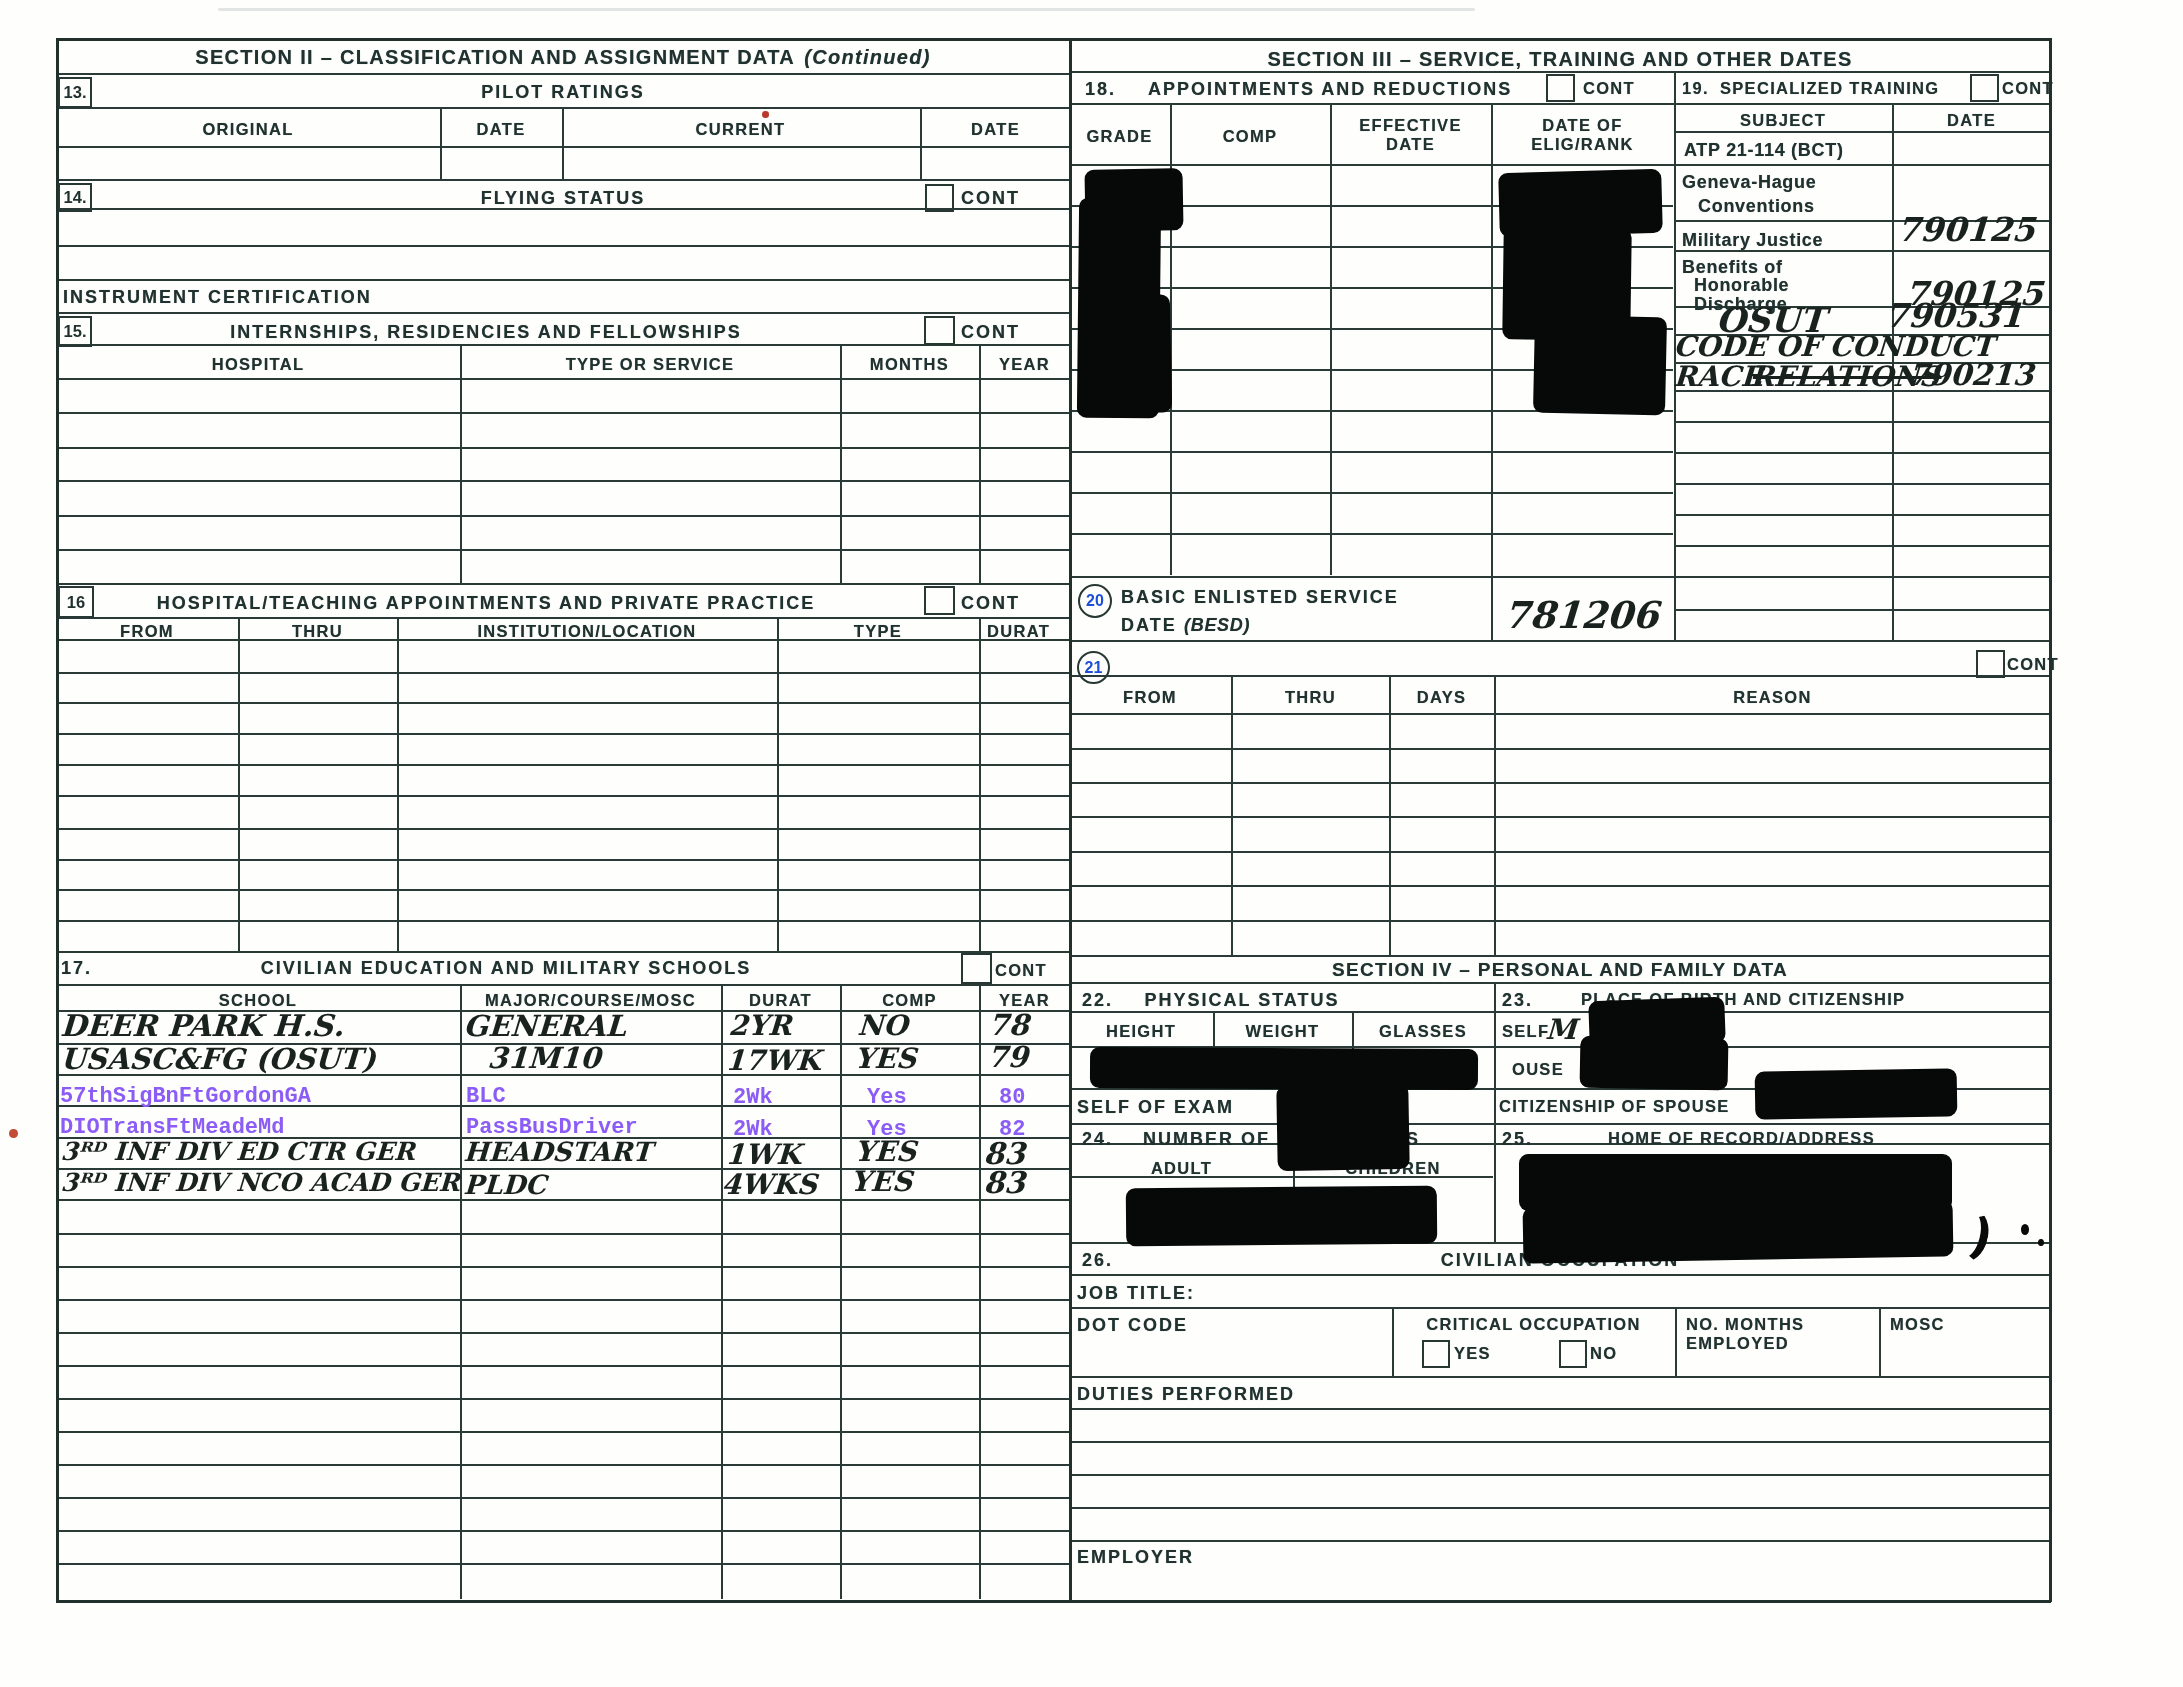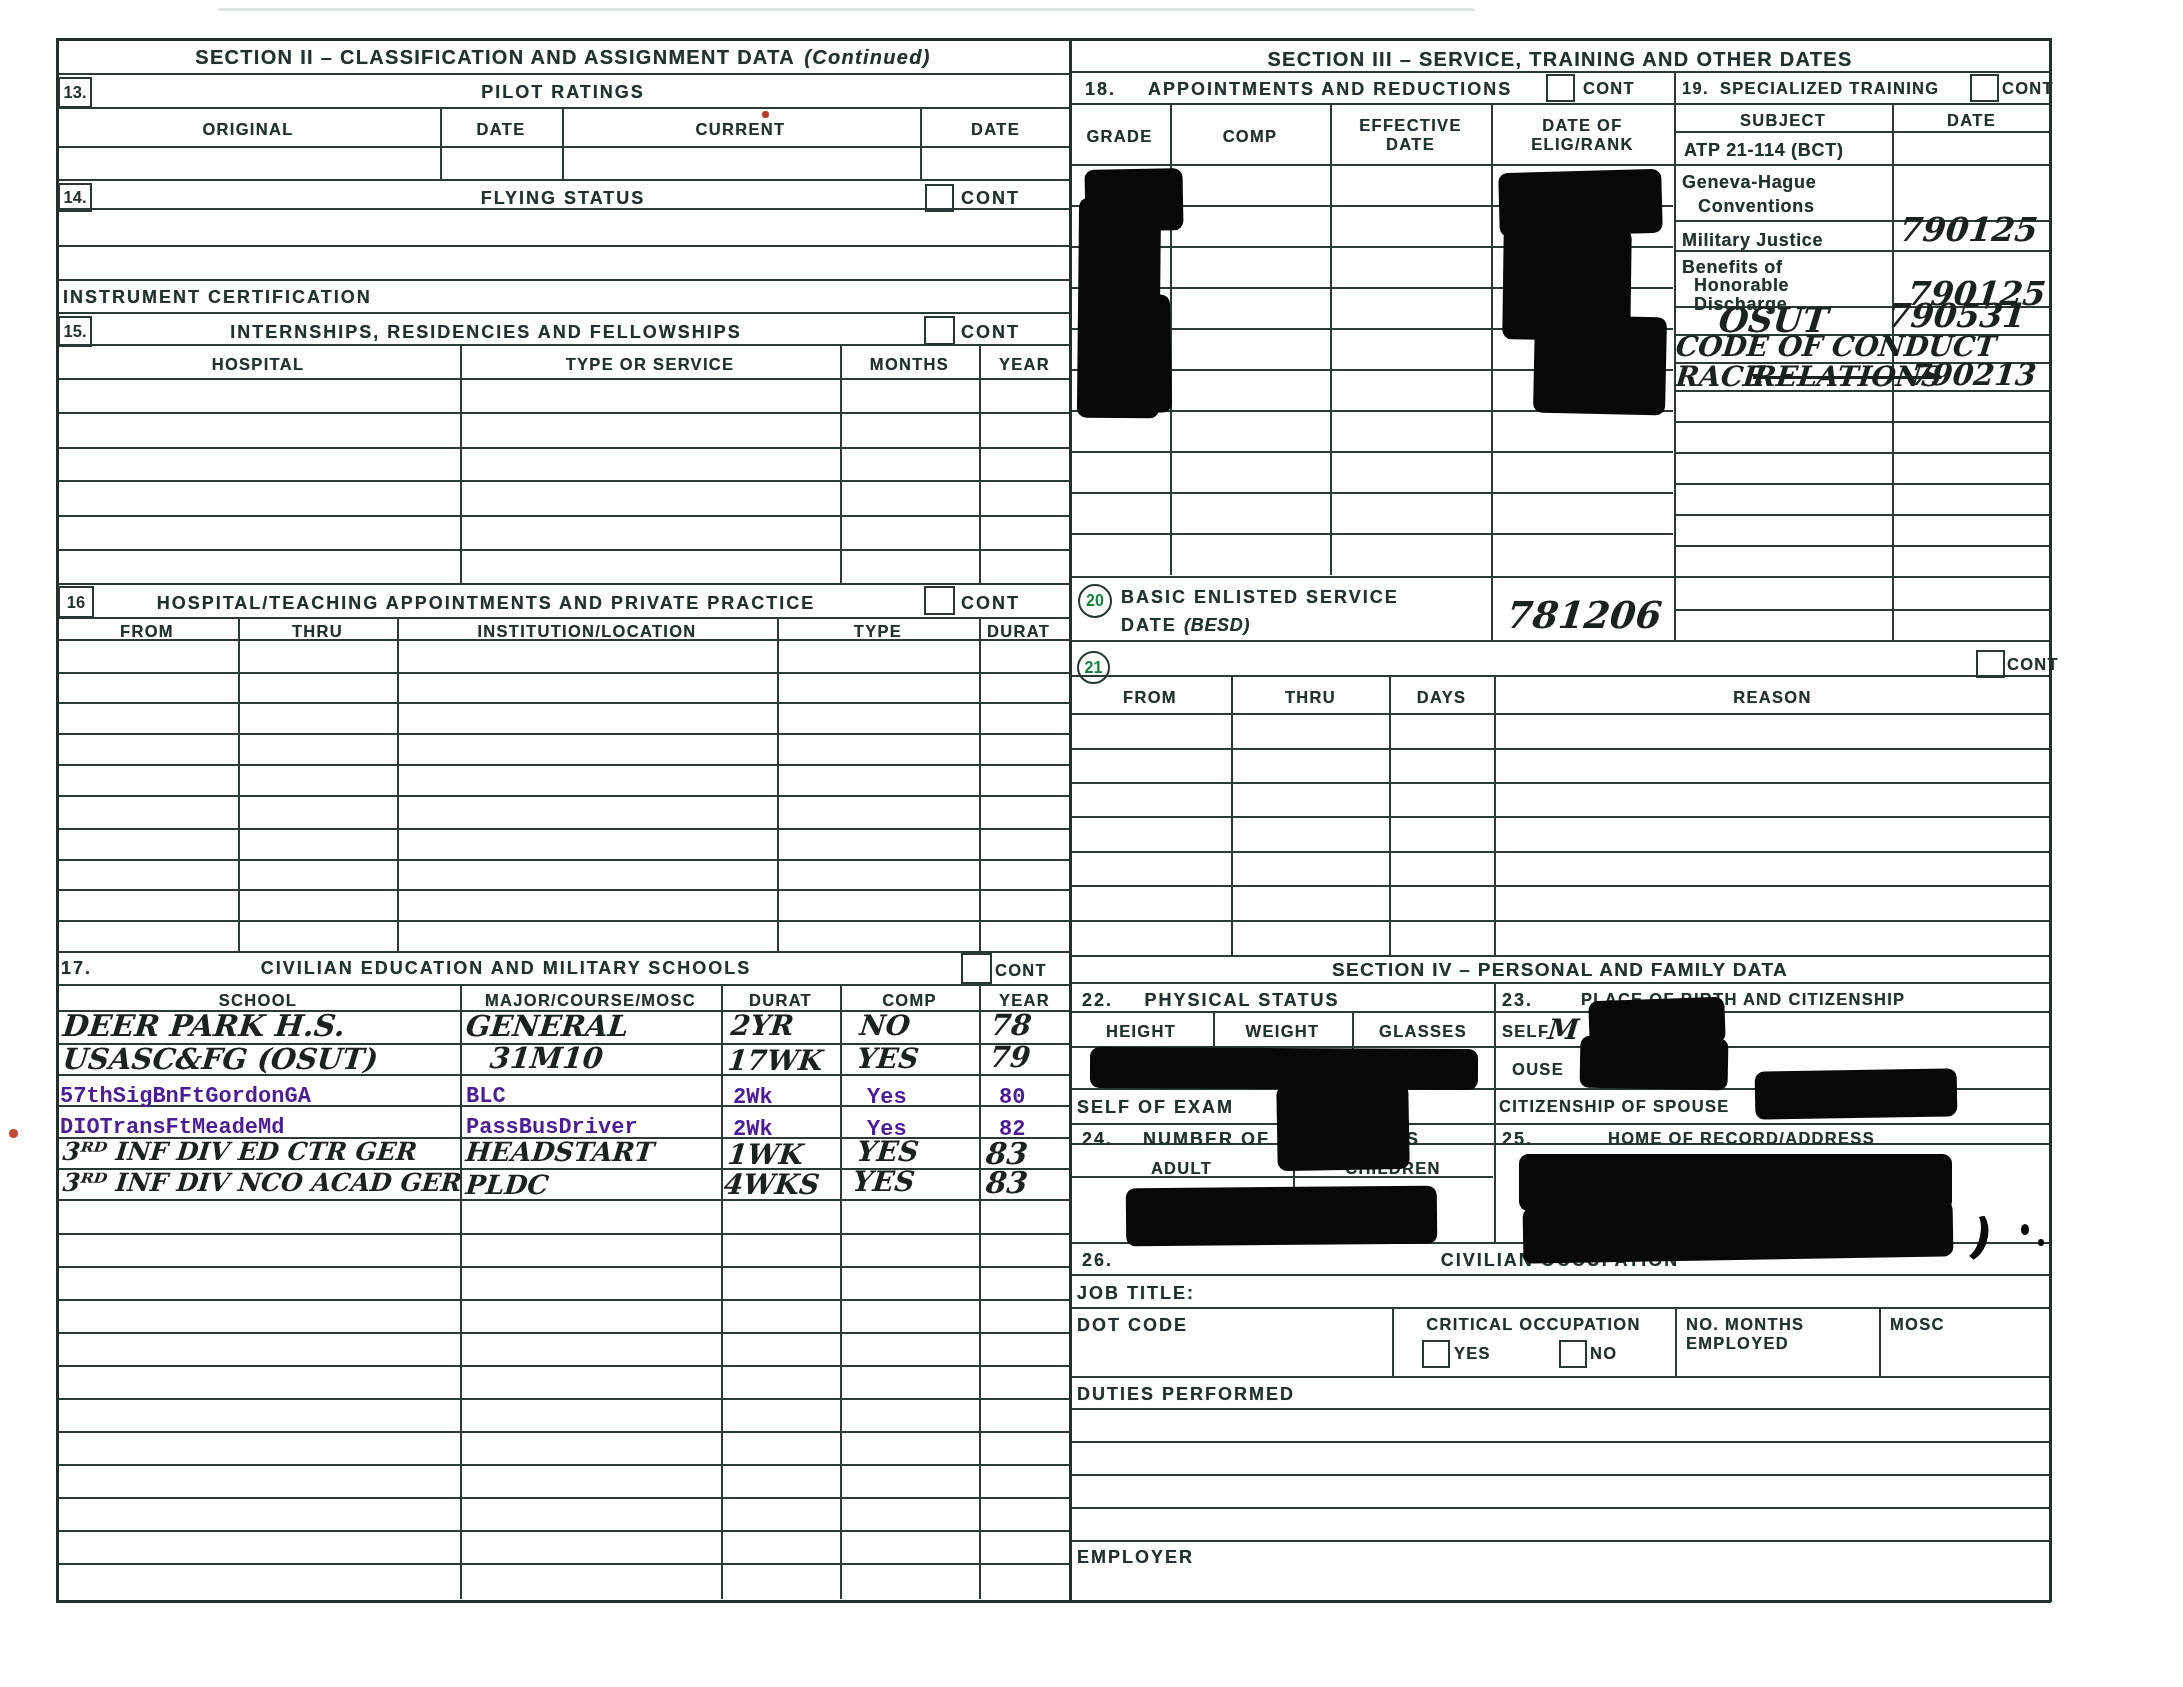--- a/index.html
+++ b/index.html
@@ -12,28 +12,28 @@
   .ctr{text-align:center;}
   .ttl{font-size:20px;letter-spacing:1.3px;}
   .sm{font-size:16.5px;letter-spacing:1.3px;}
   .mc{letter-spacing:0.7px;}
   .it{font-style:italic;}
   .pre{white-space:pre-line;text-align:center;line-height:1.15;}
   .flexc{display:flex;justify-content:center;gap:9.3px;}
   .hw{position:absolute;font-family:"DejaVu Serif",serif;font-style:italic;font-weight:bold;
       color:#19221f;z-index:3;transform:skewX(-6deg);white-space:nowrap;line-height:1;}
   .tw{position:absolute;font-family:"Liberation Mono",monospace;font-weight:bold;
-      font-size:22px;color:#4c1d95;z-index:3;white-space:nowrap;}
+      font-size:22px;color:#8b5cf6;z-index:3;white-space:nowrap;}
   .cbox{position:absolute;border:2px solid #263734;z-index:3;background:transparent;}
   .nbox{position:absolute;border:2px solid #263734;z-index:3;display:flex;align-items:center;
         justify-content:center;font-family:"Liberation Sans",sans-serif;font-weight:bold;
         font-size:16.5px;color:#203230;}
   .ncirc{position:absolute;border:2px solid #263734;border-radius:50%;z-index:3;display:flex;
          align-items:center;justify-content:center;font-family:"Liberation Sans",sans-serif;
-         font-weight:bold;font-size:16px;color:#15803d;}
+         font-weight:bold;font-size:16px;color:#1d4ed8;}
   .blob{position:absolute;background:#070808;z-index:4;border-radius:9.3px;}
   .hl{position:absolute;height:2px;background:#2a3a36;z-index:1;}
   .vl{position:absolute;width:2px;background:#2a3a36;z-index:1;}
   .thickh{height:3.3px;background:#22302d;}
   .thickv{width:3.3px;background:#22302d;}
   .speck{position:absolute;border-radius:50%;z-index:5;}
   .strike{text-decoration:line-through;text-decoration-thickness:2.6px;}
 </style>
 </head>
 <body>

